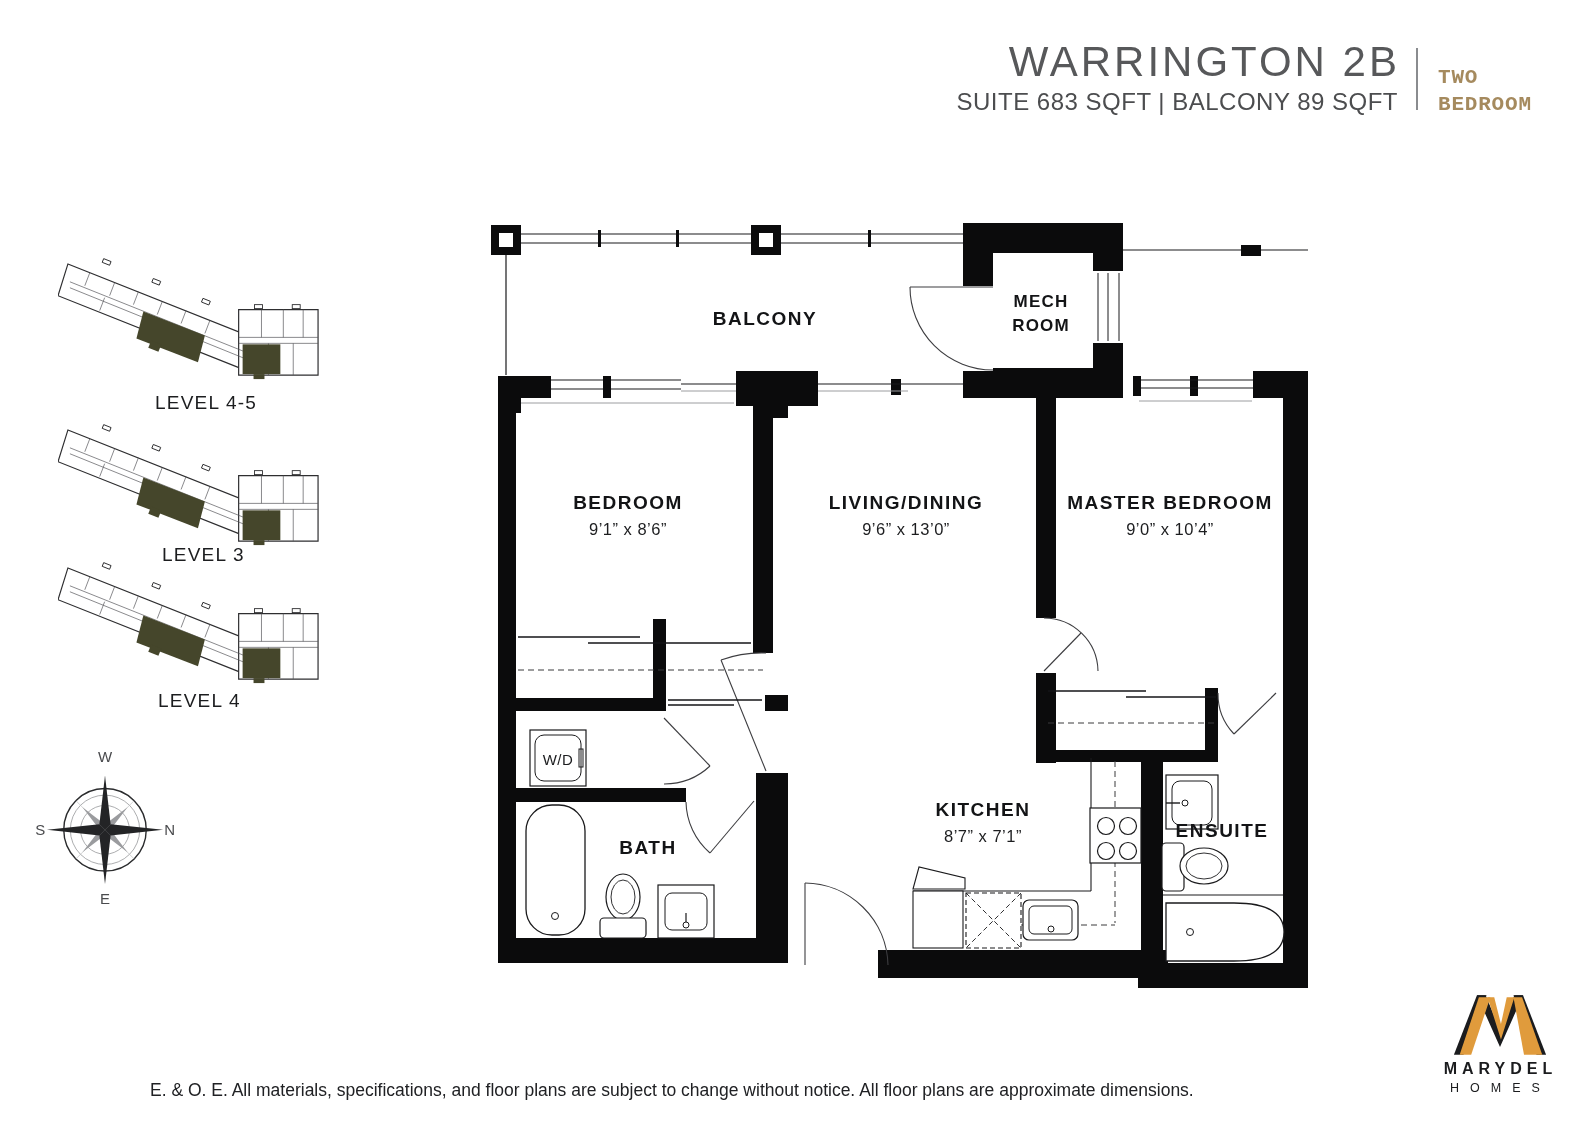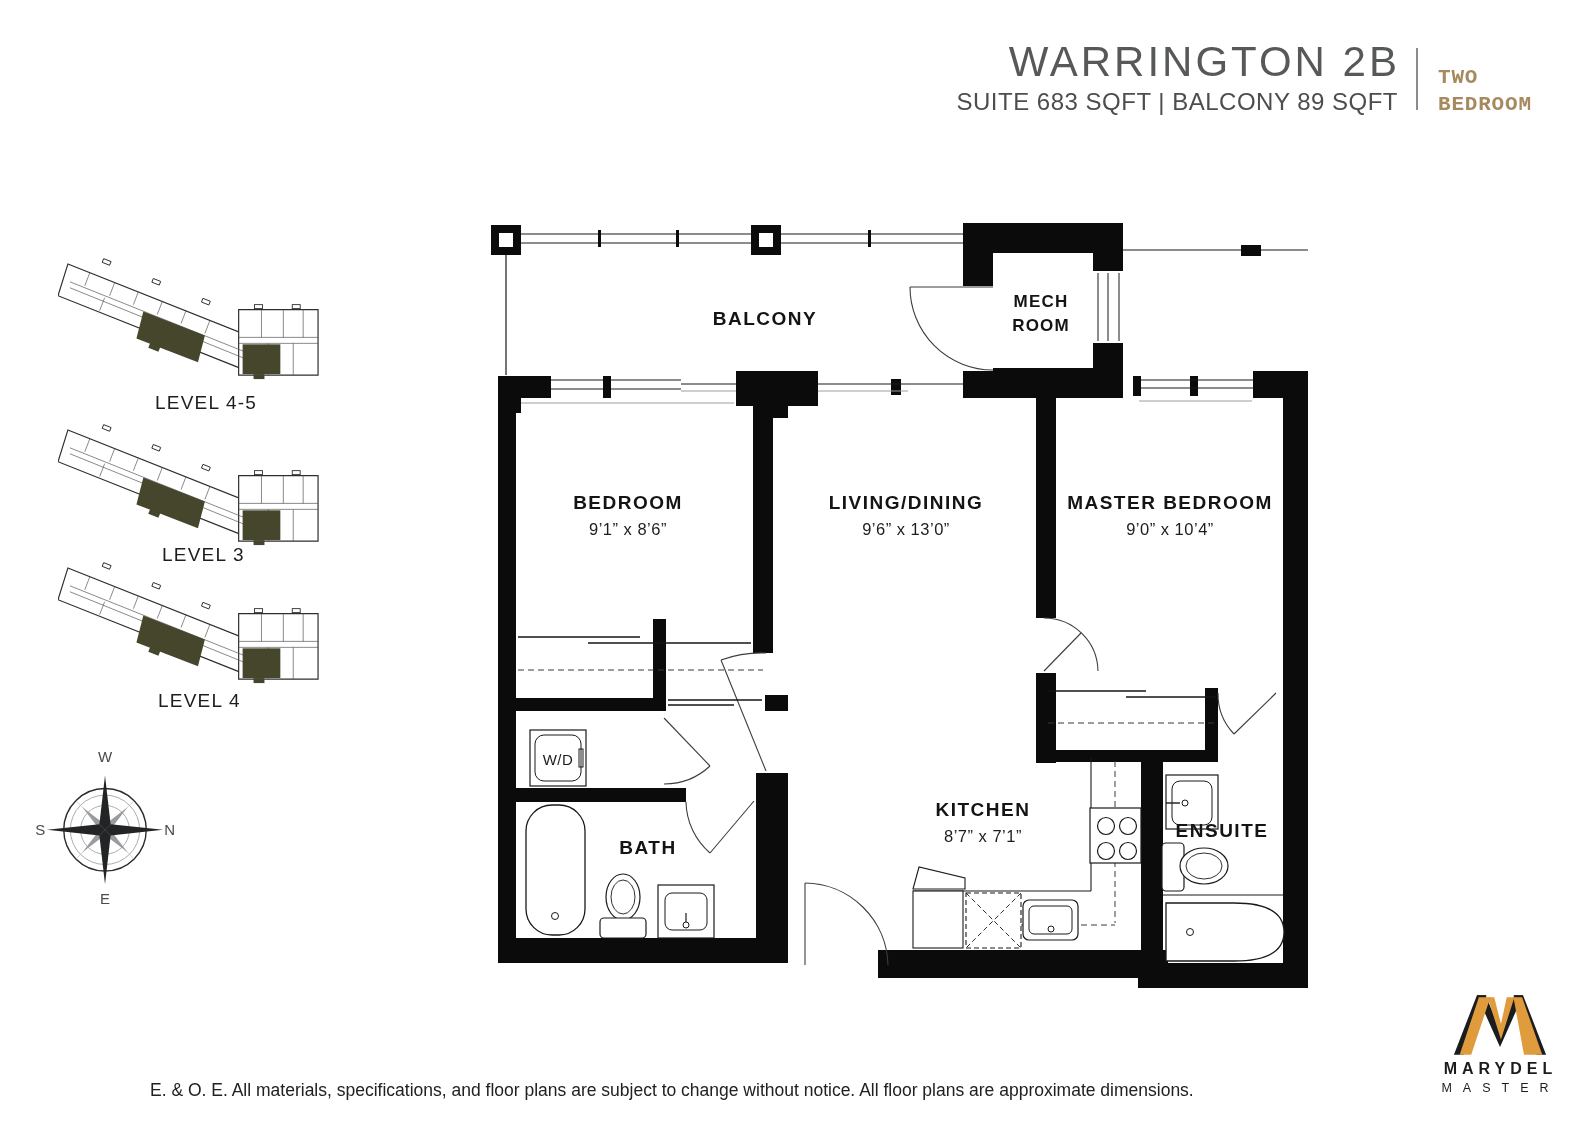--- a/index.html
+++ b/index.html
@@ -334,13 +334,13 @@
       <polygon points="64,0 74,0 98,62 88,62"></polygon>
     </g>
     <g class="gold">
       <polygon points="8,62 28,2 40,2 20,62"></polygon>
       <polygon points="37,2 51,46 65,2 57,2 51,30 44,2"></polygon>
       <polygon points="64,2 73,2 94,62 75,62"></polygon>
     </g>
   </svg>
 </div>
 <div class="abs logo-word logo-name">MARYDEL</div>
-<div class="abs logo-word logo-suffix">MASTER</div>
+<div class="abs logo-word logo-suffix">HOMES</div>
 
 </body></html>

